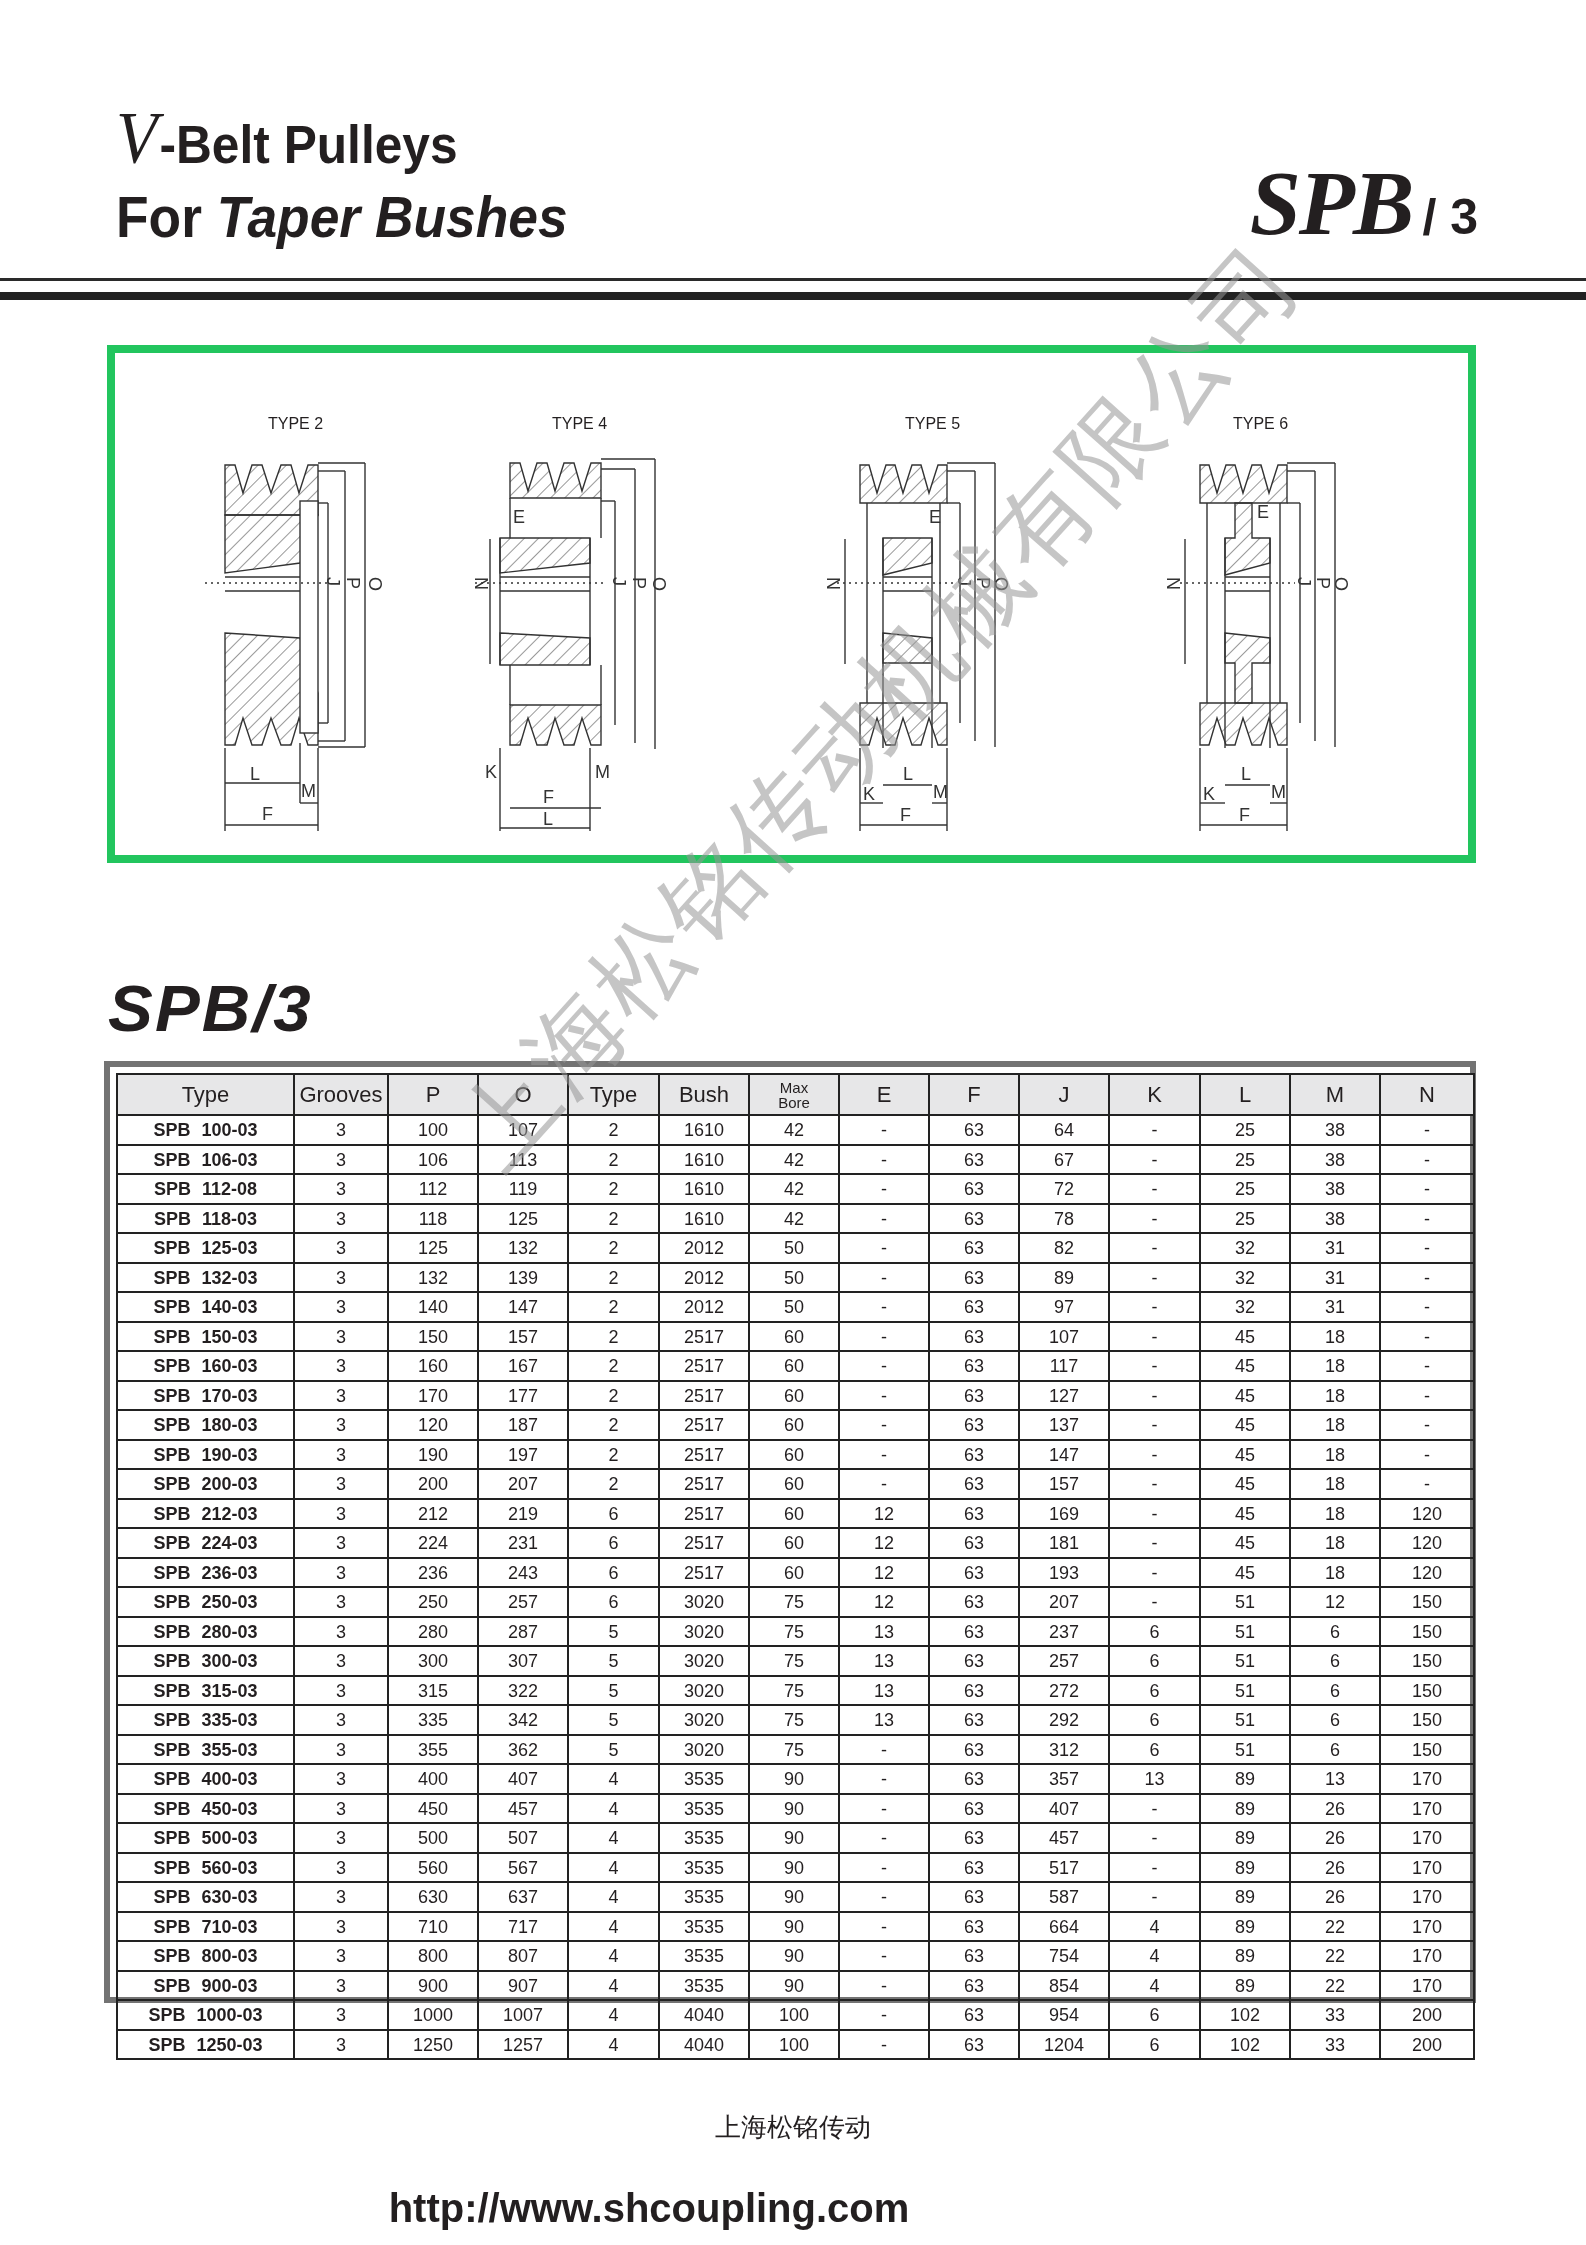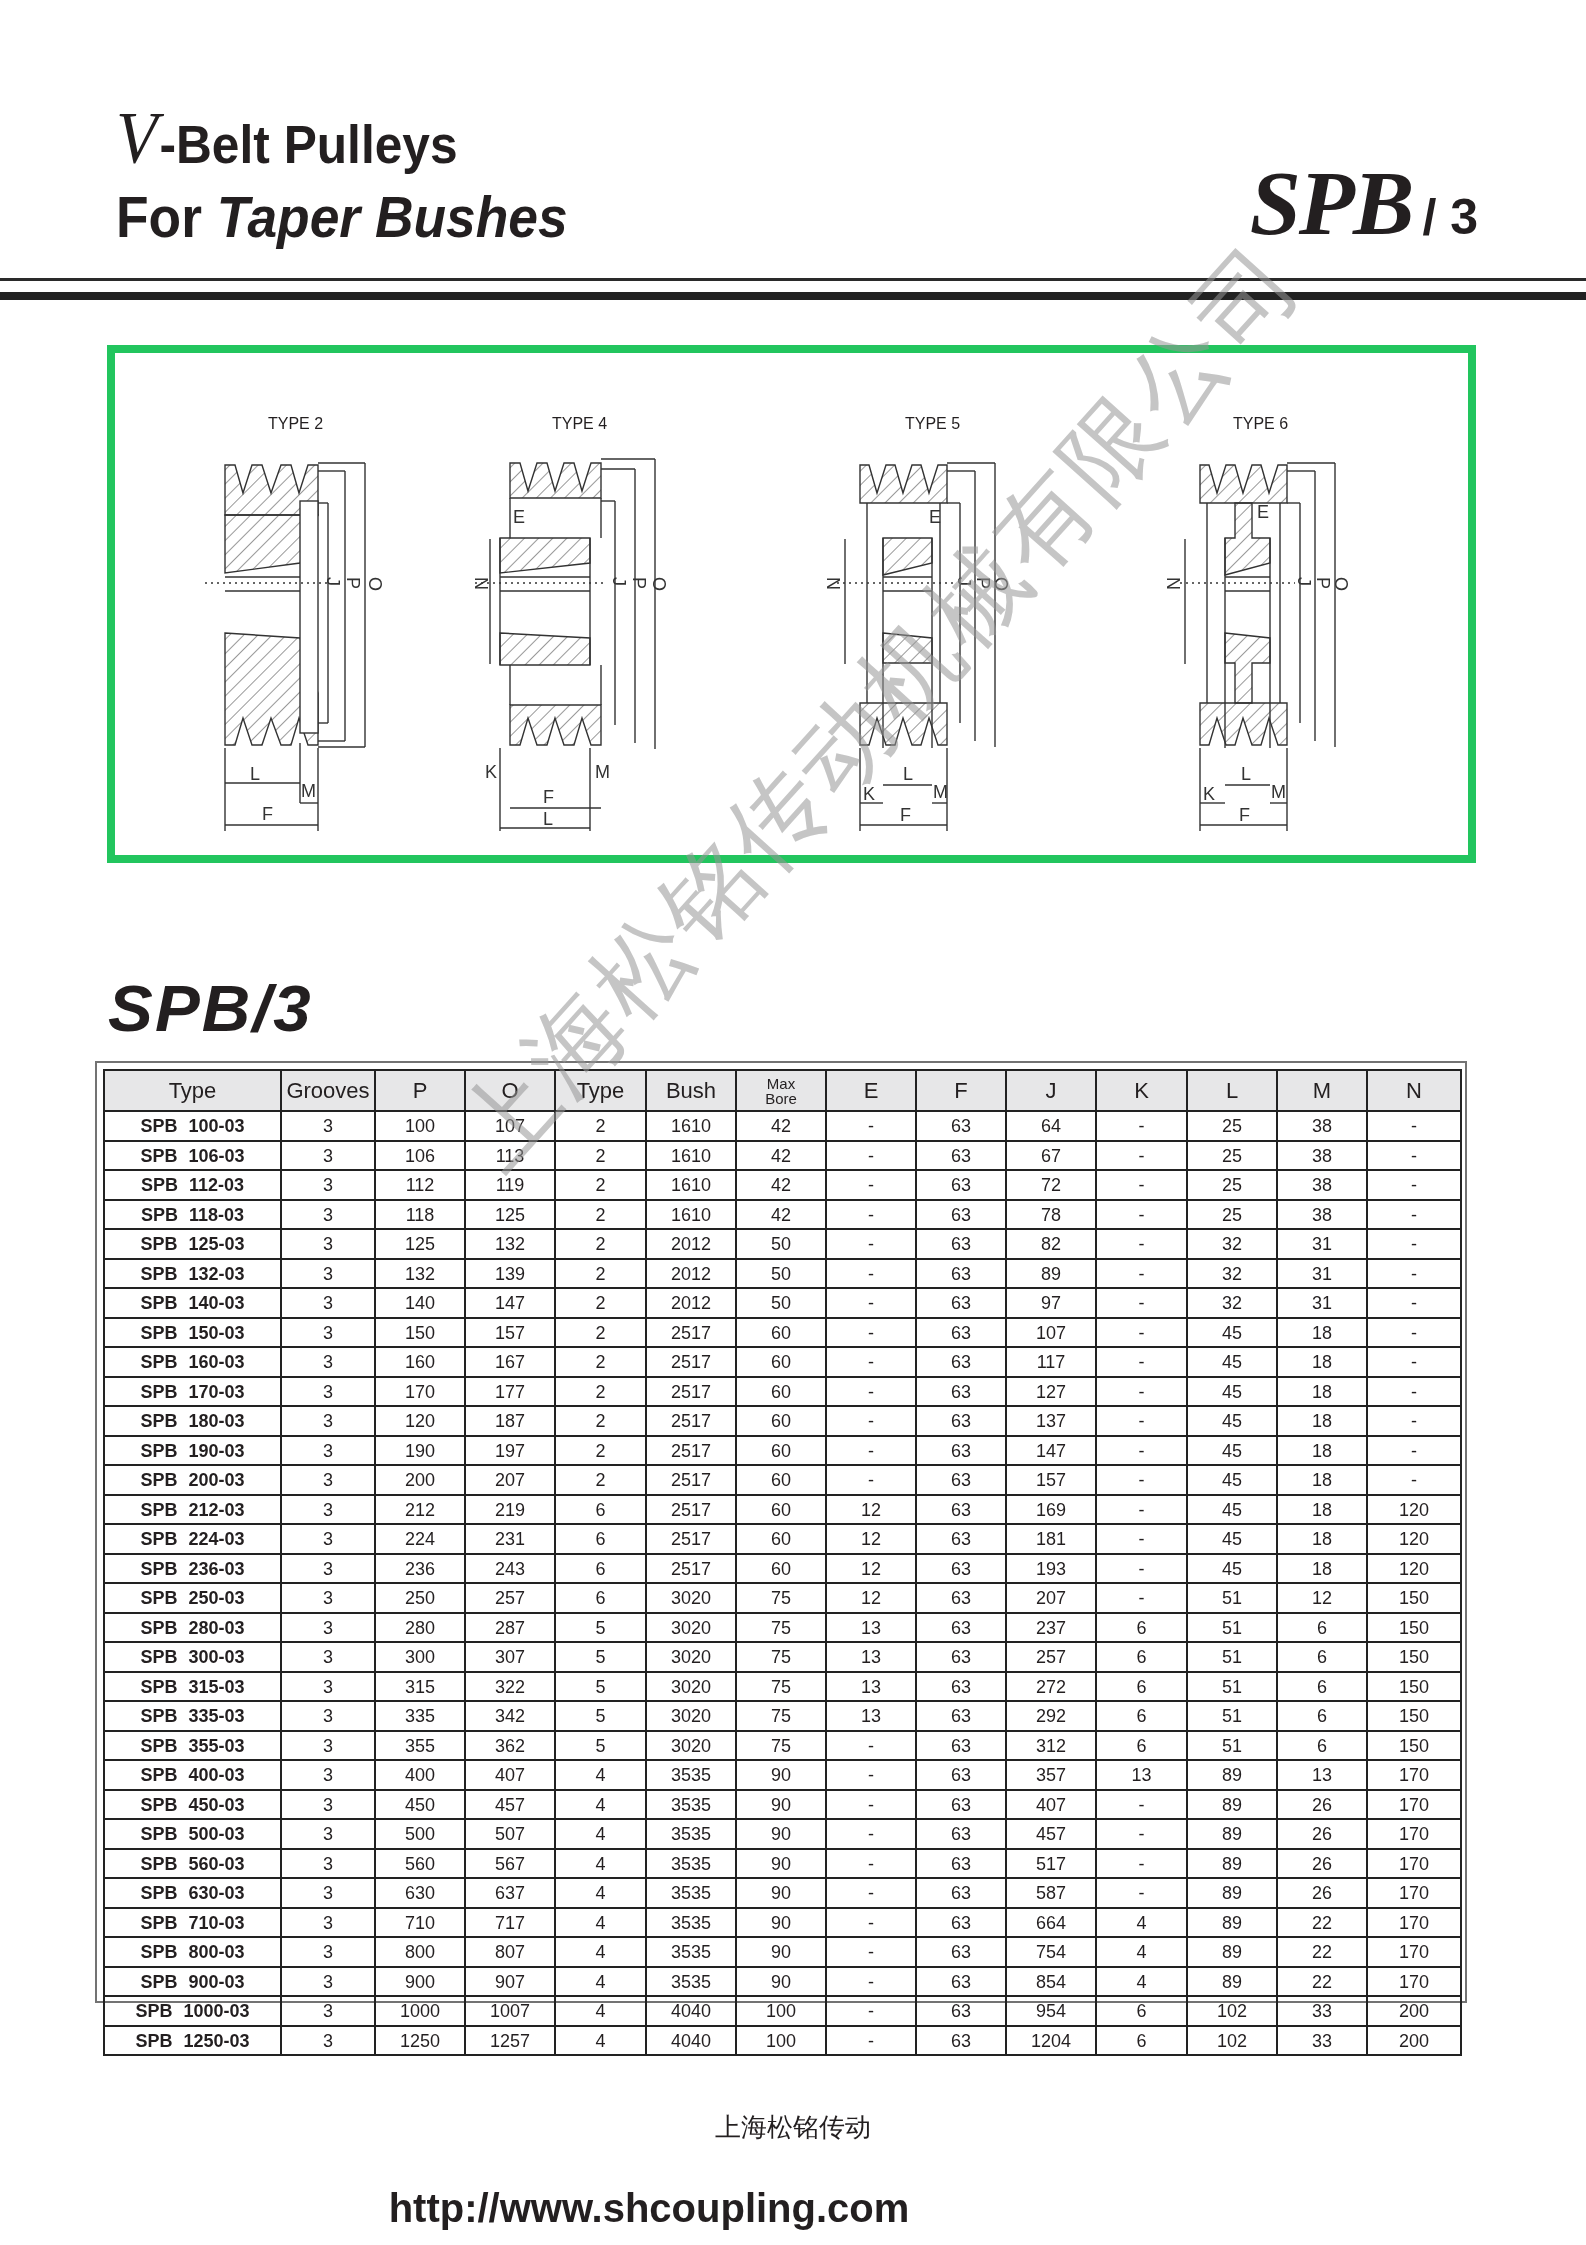--- a/index.html
+++ b/index.html
@@ -14,21 +14,21 @@
   .series-tag .small { font-size:50px; font-weight:bold; margin-left:10px; }
   .rule-thin { position:absolute; left:0; top:278px; width:1586px; height:3px; background:#2a2a2a; }
   .rule-thick { position:absolute; left:0; top:292px; width:1586px; height:8px; background:#222; }
 
   .diagram-box { position:absolute; left:107px; top:345px; width:1369px; height:518px; border:8px solid #22c55e; box-sizing:border-box; }
   .type-label { position:absolute; font-size:16px; top:62px; }
   .diagram-box svg { position:absolute; left:0; top:0; }
 
   .section-title { position:absolute; left:108px; top:972px; font-size:64px; font-weight:bold; font-style:italic; letter-spacing:2px; transform:scaleX(1.05); transform-origin:left; }
 
-  .table-frame { position:absolute; left:95px; top:1061px; width:1372px; height:942px; border:2px solid #737373; box-sizing:border-box; }
+  .table-frame { position:absolute; left:104px; top:1061px; width:1372px; height:942px; border:6px solid #737373; box-sizing:border-box; }
   table.spec { position:absolute; left:6px; top:6px; width:1357px; border-collapse:collapse; table-layout:fixed; }
   table.spec th, table.spec td { border:2px solid #222; text-align:center; padding:0; }
   table.spec th { background:#e7e7e8; font-weight:normal; font-size:22px; height:39px; }
   table.spec th.maxbore { font-size:15px; line-height:15px;margin-top:17px; }
   table.spec td { font-size:18px; height:25.5px; line-height:25px; padding-top:2px; }
   table.spec td.type { font-weight:bold; font-size:18px; word-spacing:6px; }
 
   .watermark { position:absolute; left:430px; top:1110px; font-size:96px; color:rgba(150,150,150,0.55); transform:rotate(-48deg); transform-origin:left top; white-space:nowrap; font-family:"DejaVu Sans", sans-serif; font-weight:100; letter-spacing:4px; pointer-events:none; }
 
   .footer-cn { position:absolute; left:0; width:1586px; top:2110px; text-align:center; font-size:26px; font-family:"DejaVu Sans", sans-serif; }
@@ -265,21 +265,21 @@
           <td>42</td>
           <td>-</td>
           <td>63</td>
           <td>67</td>
           <td>-</td>
           <td>25</td>
           <td>38</td>
           <td>-</td>
         </tr>
         <tr>
-          <td class="type">SPB 112-03</td>
+          <td class="type">SPB 112-08</td>
           <td>3</td>
           <td>112</td>
           <td>119</td>
           <td>2</td>
           <td>1610</td>
           <td>42</td>
           <td>-</td>
           <td>63</td>
           <td>72</td>
           <td>-</td>

